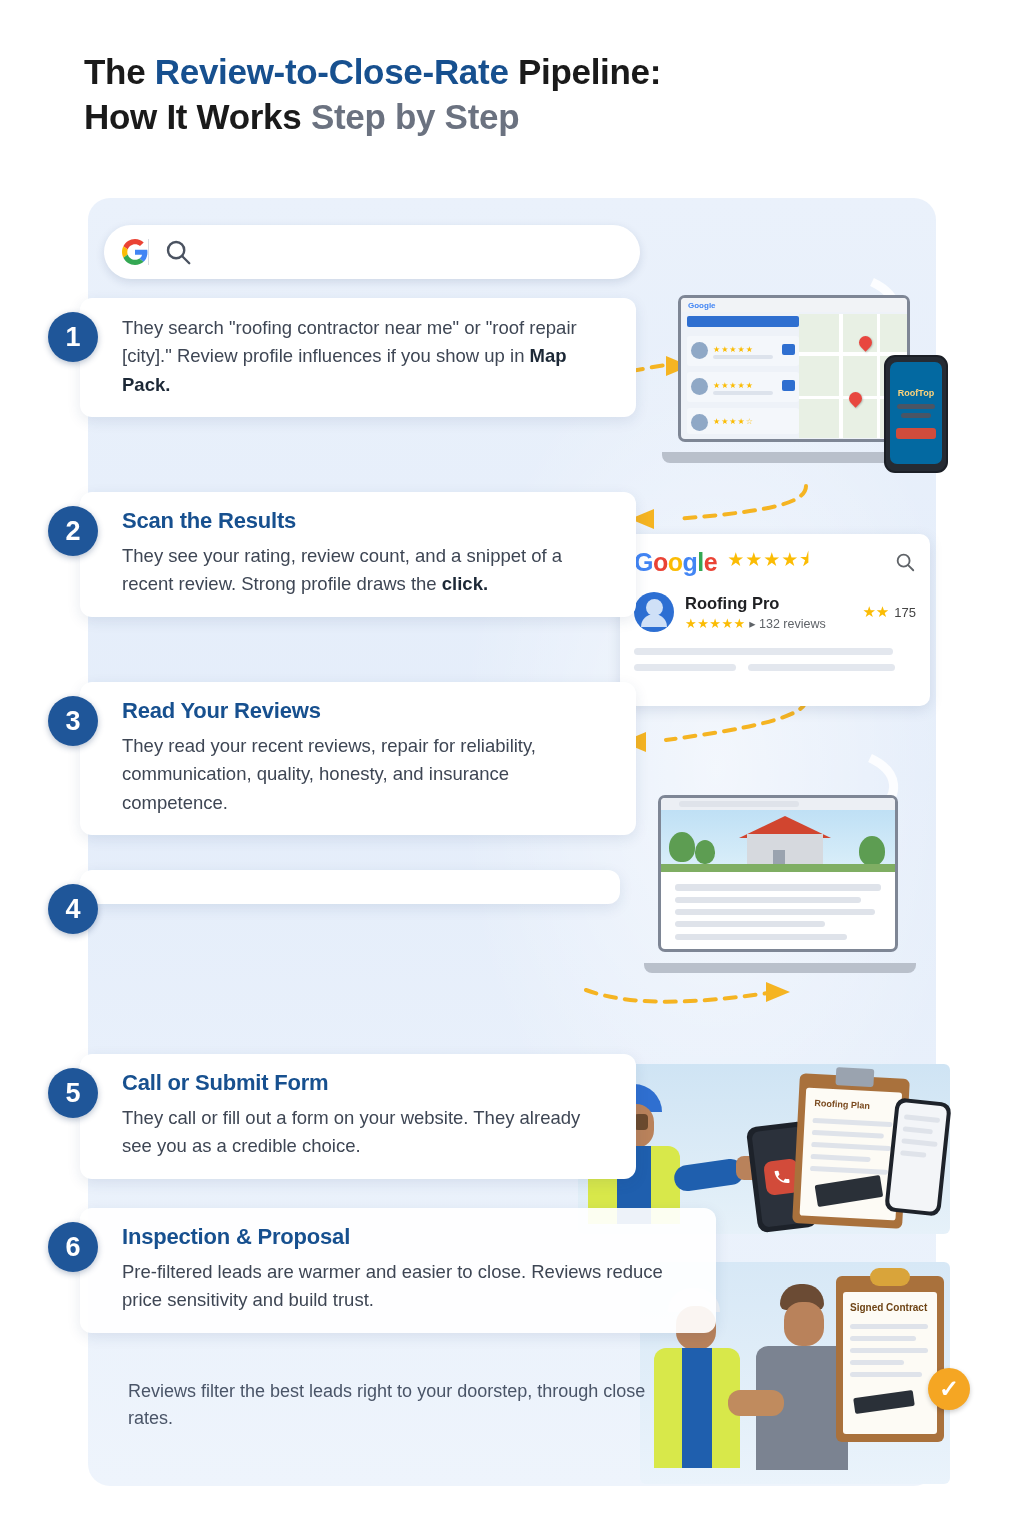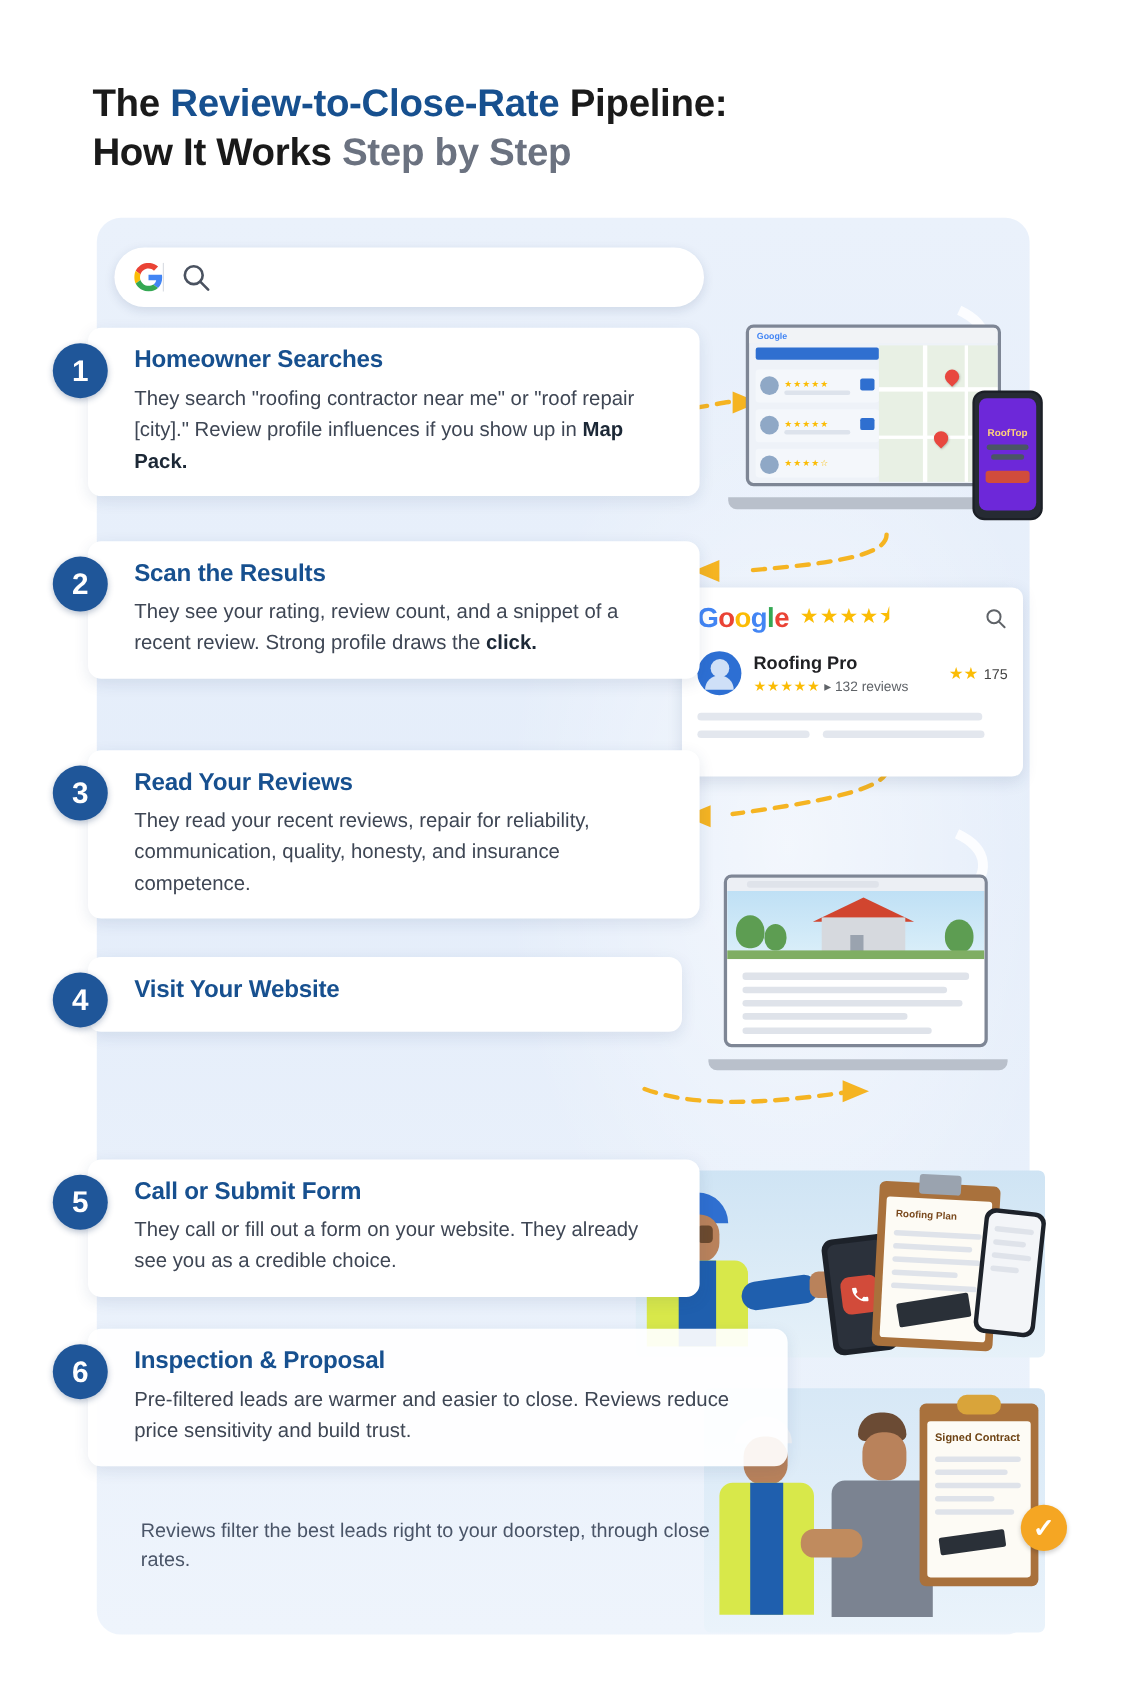--- a/index.html
+++ b/index.html
@@ -7,21 +7,21 @@
   body {
     width: 1024px; height: 1536px;
     background: #ffffff;
     font-family: "Liberation Sans", sans-serif;
     color: #1f2937;
     overflow: hidden;
     position: relative;
   }
 
   
-  .title-wrap { position: absolute; left: 84px; top: 72px; width: 860px; }
+  .title-wrap { position: absolute; left: 84px; top: 50px; width: 860px; }
   .title-line { font-size: 35px; font-weight: bold; line-height: 1.28; letter-spacing: -0.3px; }
   .t-dark  { color: #1a1a1a; }
   .t-blue  { color: #17508f; }
   .t-gray  { color: #6b7280; }
 
   
   .panel {
     position: absolute; left: 88px; top: 198px;
     width: 848px; height: 1288px;
     border-radius: 22px;
@@ -84,21 +84,21 @@
   .bar { background: #dfe3ea; border-radius: 3px; }
 
   
   .v1 { position: absolute; left: 648px; top: 295px; width: 300px; height: 190px; }
   .v1 .lp { position: absolute; left: 30px; top: 0; width: 232px; height: 158px; }
   .v1 .lp .screen { width: 232px; height: 147px; }
   .v1 .lp .base { position: absolute; left: -16px; bottom: -10px; width: 264px; height: 11px;
                   background: #b9c0cb; border-radius: 0 0 8px 8px; }
   .v1 .ph { position: absolute; right: 0; top: 60px; width: 64px; height: 118px;
             background: #262b33; border-radius: 11px; border: 2px solid #1b1f26; }
-  .v1 .ph .pscr { position: absolute; inset: 5px 4px 7px 4px; background: #6d28d9; border-radius: 7px;
+  .v1 .ph .pscr { position: absolute; inset: 5px 4px 7px 4px; background: #0369a1; border-radius: 7px;
                   display:flex; flex-direction:column; align-items:center; justify-content:center; }
   .minimap { position: absolute; right: 0; top: 16px; width: 108px; height: 124px;
              background: #e8f0e4; }
   .road { position: absolute; background: #ffffff; }
   .pin { position: absolute; width: 13px; height: 13px; background: #e8473f; border-radius: 50% 50% 50% 0;
          transform: rotate(-45deg); box-shadow: 0 1px 2px rgba(0,0,0,.25); }
   .listrow { position: absolute; left: 6px; width: 112px; height: 30px; background: #f4f7fb;
              border-radius: 3px; }
   .avatarS { position: absolute; left: 4px; top: 6px; width: 17px; height: 17px; border-radius: 50%;
              background: #8fa8c6; }
@@ -394,21 +394,20 @@
     <div class="bar" style="position:absolute;left:14px;top:84px;width:54px;height:5px;"></div>
     <div class="bar" style="position:absolute;left:14px;top:96px;width:72px;height:5px;"></div>
     <div style="position:absolute;left:18px;top:118px;width:60px;height:16px;background:#2a3038;border-radius:2px;transform:rotate(-8deg);"></div>
   </div>
   <div class="check-badge" style="left:288px;top:106px;">✓</div>
 </div>
 
 <div class="step" style="left:48px; top:312px;">
   <div class="step-num">1</div>
   <div class="card" style="width:556px;">
-    <h3>Homeowner Searches</h3>
     <p><span>They search "roofing contractor near me" or "roof repair [city]." Review profile influences if you show up in </span><b>Map Pack.</b></p>
   </div>
 </div>
 
 <div class="step" style="left:48px; top:506px;">
   <div class="step-num">2</div>
   <div class="card" style="width:556px;">
     <h3>Scan the Results</h3>
     <p><span>They see your rating, review count, and a snippet of a recent review. Strong profile draws the </span><b>click.</b></p>
   </div>
@@ -418,21 +417,20 @@
   <div class="step-num">3</div>
   <div class="card" style="width:556px;">
     <h3>Read Your Reviews</h3>
     <p>They read your recent reviews, repair for reliability, communication, quality, honesty, and insurance competence.</p>
   </div>
 </div>
 
 <div class="step" style="left:48px; top:884px;">
   <div class="step-num">4</div>
   <div class="card" style="width:540px;">
-    <h3>Visit Your Website</h3>
   </div>
 </div>
 
 <div class="step" style="left:48px; top:1068px;">
   <div class="step-num">5</div>
   <div class="card" style="width:556px;">
     <h3>Call or Submit Form</h3>
     <p>They call or fill out a form on your website. They already see you as a credible choice.</p>
   </div>
 </div>

